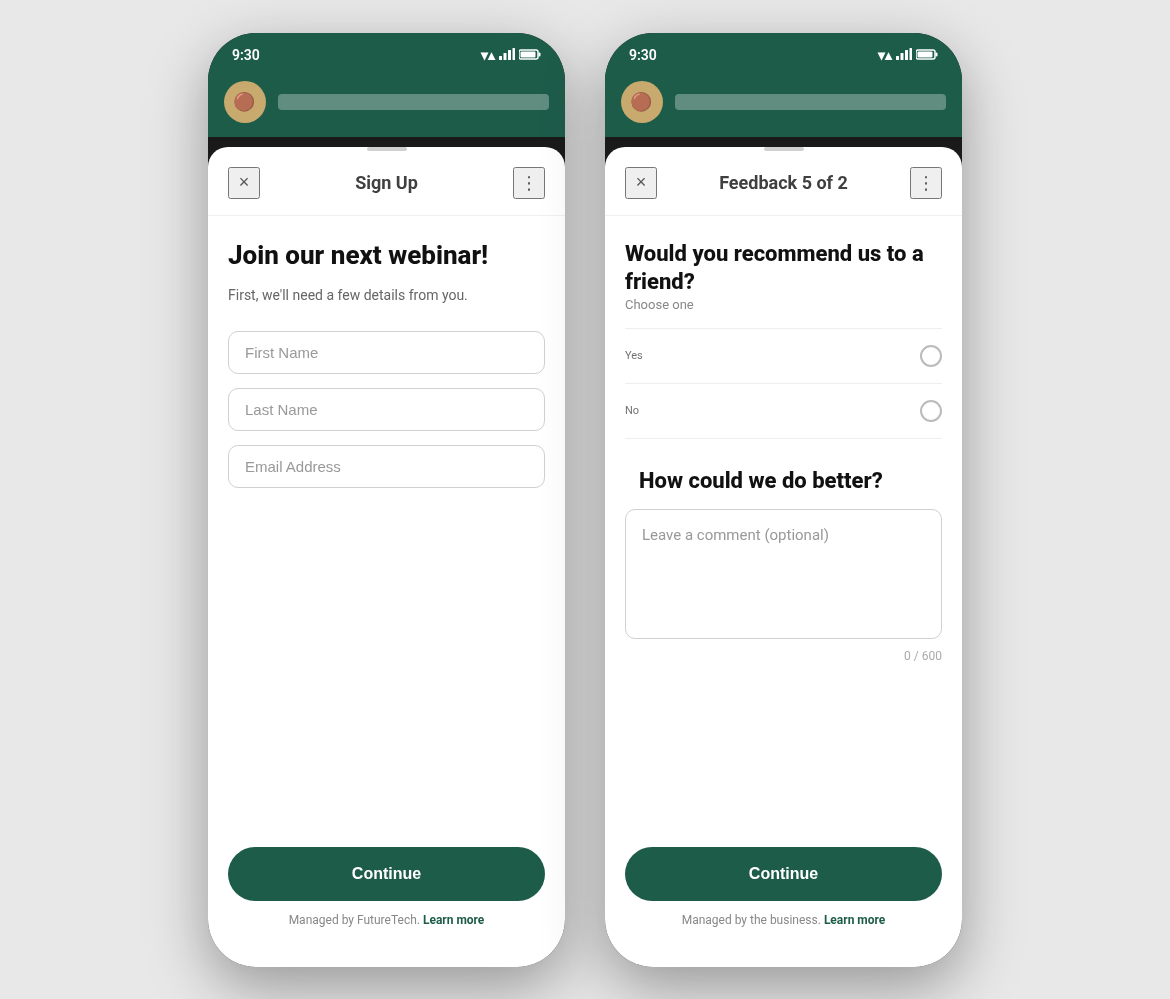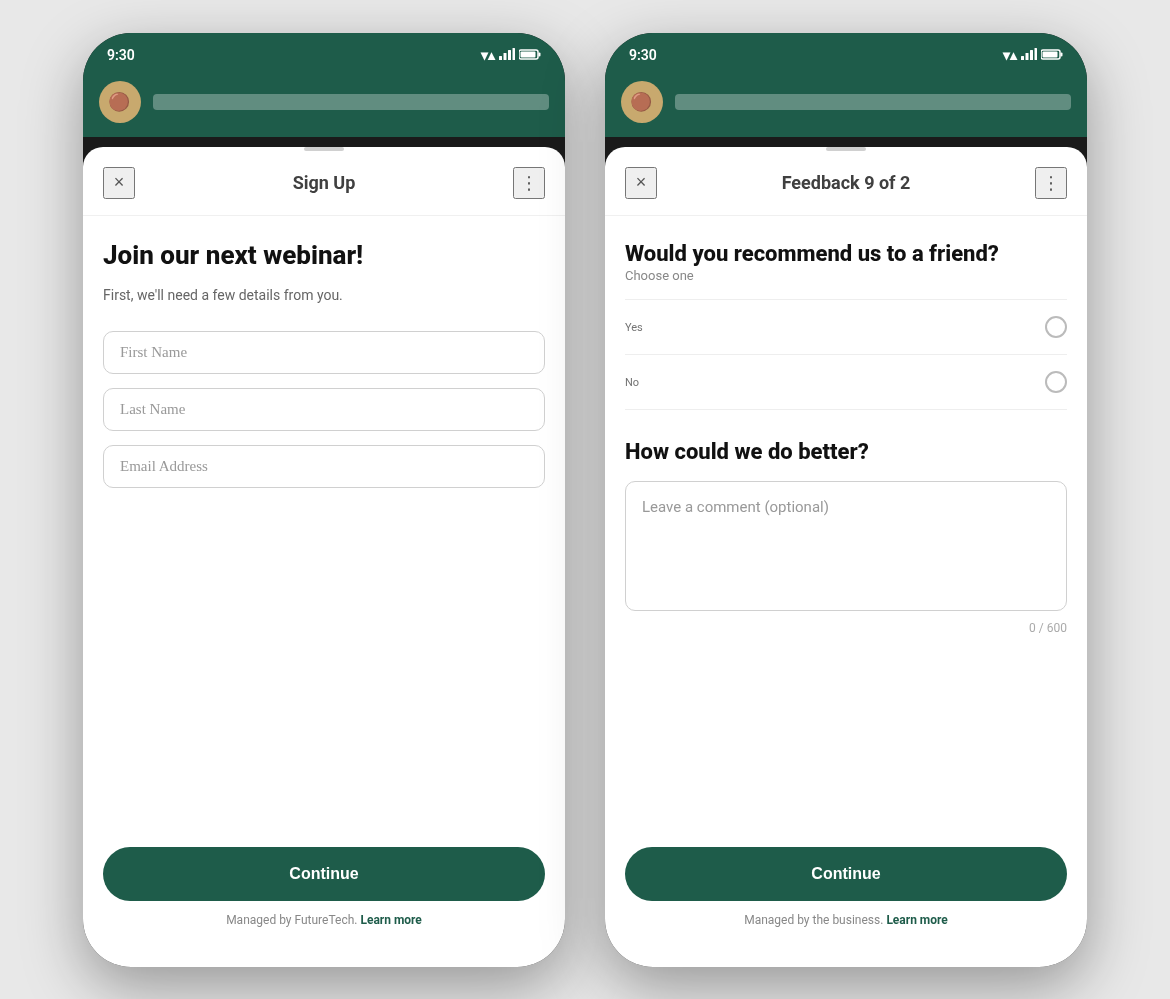--- a/index.html
+++ b/index.html
@@ -14,21 +14,21 @@
       gap: 40px;
     }
 
     .phone-wrapper {
       display: flex;
       gap: 40px;
       align-items: flex-start;
     }
 
     .phone {
-      width: 482px;
+      width: 357px;
       background: #1a1a1a;
       border-radius: 48px;
       padding: 0;
       box-shadow: 0 20px 60px rgba(0,0,0,0.35);
       overflow: hidden;
       position: relative;
     }
 
     .phone-status-bar {
       background: #1e5c4a;
@@ -136,21 +136,20 @@
     .form-input {
       width: 100%;
       border: 1.5px solid #d0d0d0;
       border-radius: 10px;
       padding: 12px 16px;
       font-size: 15px;
       color: #888;
       background: white;
       margin-bottom: 14px;
       outline: none;
-      font-family: Liberation Serif, serif;
     }
 
     .form-input::placeholder {
       color: #999;
     }
 
     .continue-btn {
       width: 100%;
       background: #1e5c4a;
       color: white;
@@ -211,20 +210,21 @@
     .radio-circle {
       width: 22px;
       height: 22px;
       border: 2px solid #bbb;
       border-radius: 50%;
     }
 
     .second-question {
       margin-top: 28px;
       margin-bottom: 14px;
+      margin-left: 14px;
     }
 
     .comment-textarea {
       width: 100%;
       border: 1.5px solid #d0d0d0;
       border-radius: 10px;
       padding: 16px;
       font-size: 15px;
       color: #888;
       resize: none;
@@ -339,21 +339,21 @@
       <div class="app-title-placeholder"></div>
     </div>
 
     <div class="phone-content">
       <div class="drag-handle"></div>
 
       <div class="modal-header">
         <button class="icon-btn">
           <span>×</span>
         </button>
-        <span class="modal-title">Feedback 9 of 2</span>
+        <span class="modal-title">Feedback 5 of 2</span>
         <button class="icon-btn">
           <span>⋮</span>
         </button>
       </div>
 
       <div class="modal-body">
         <h2 class="question-heading">Would you recommend us to a friend?</h2>
         <p class="choose-label">Choose one</p>
 
         <div class="radio-option">

